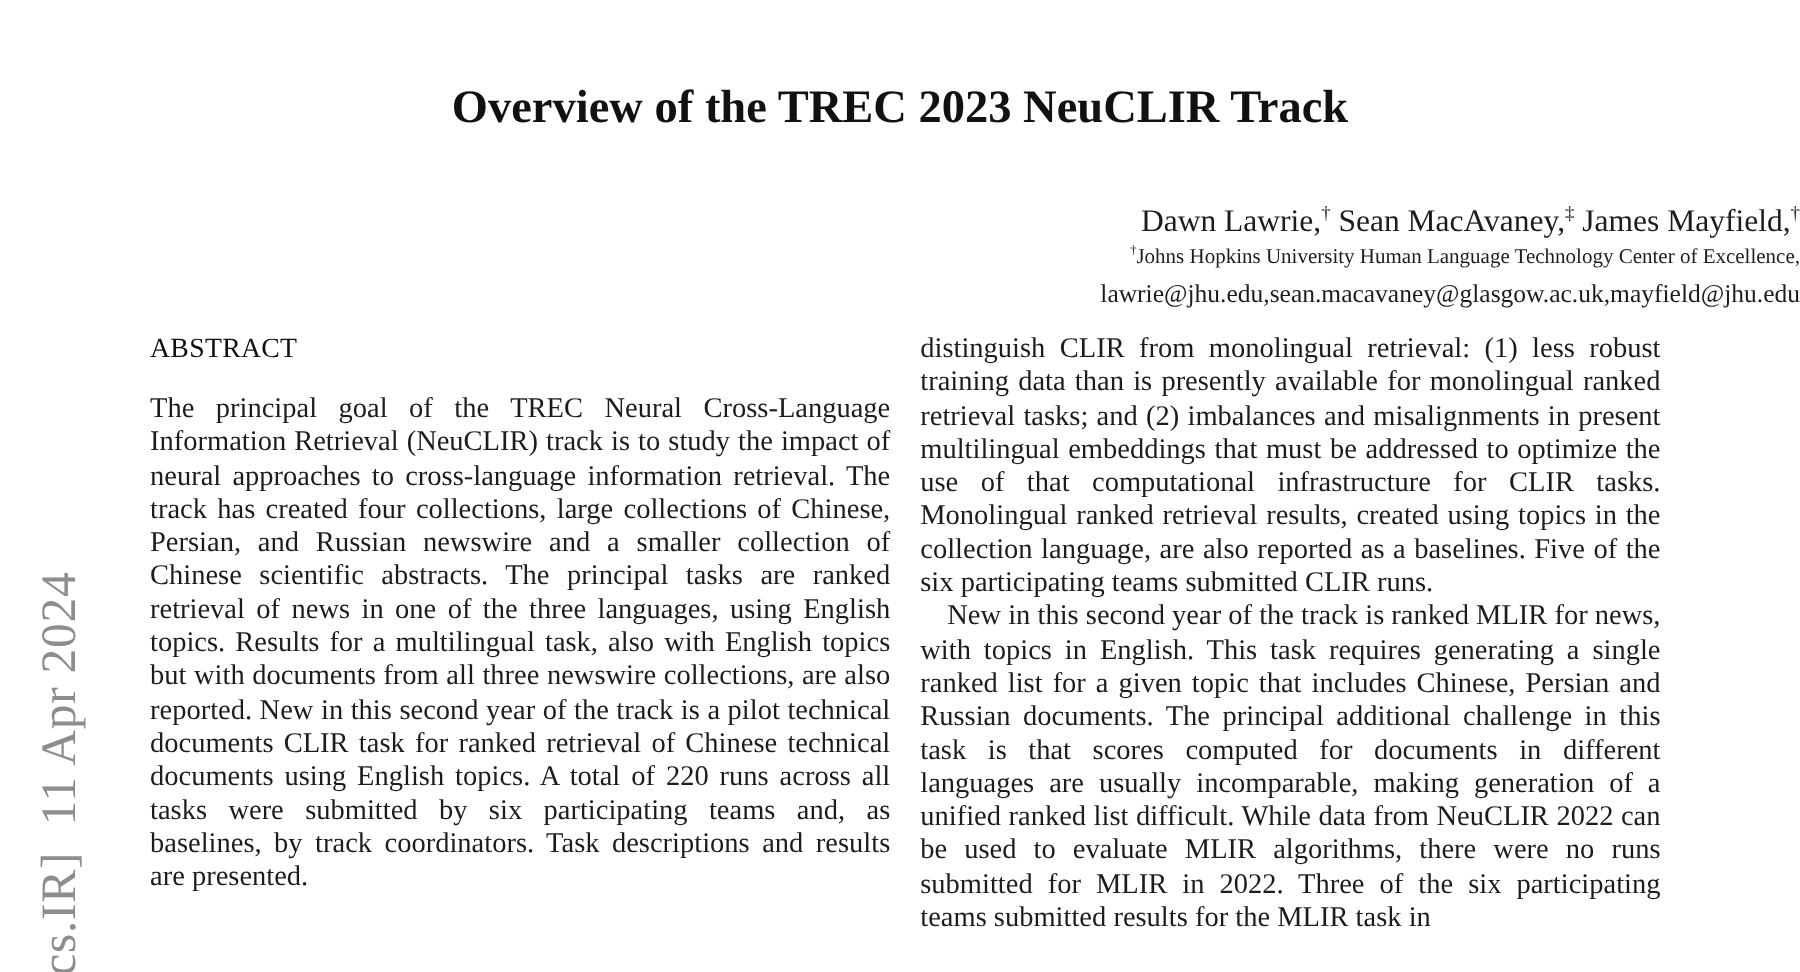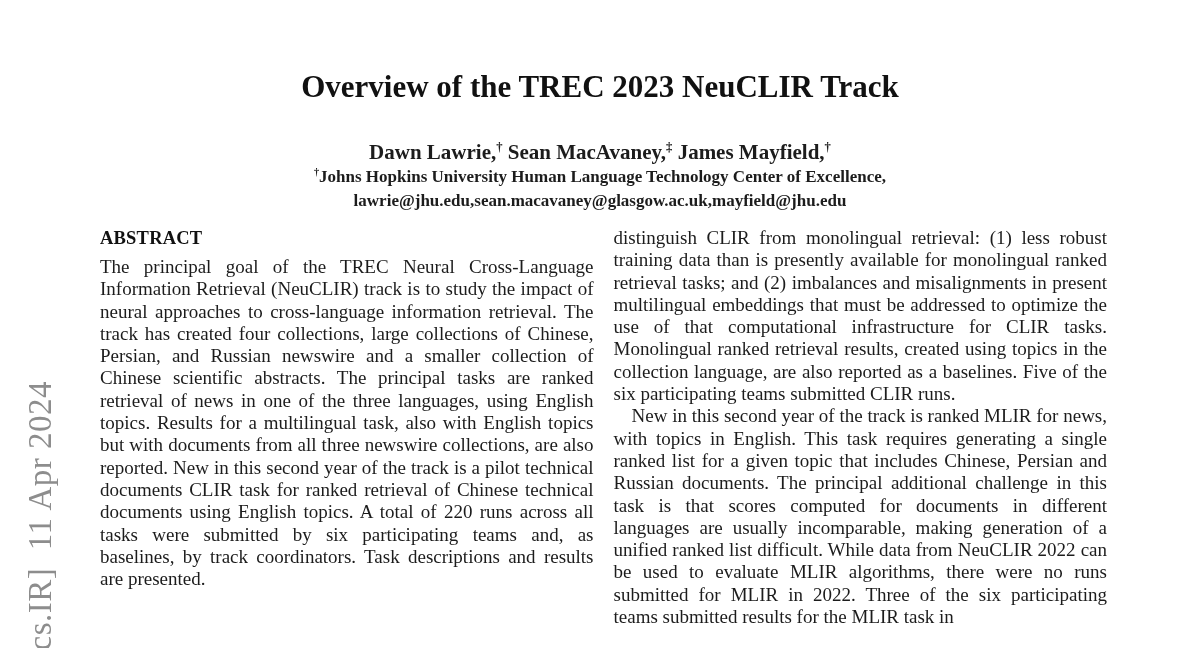--- a/index.html
+++ b/index.html
@@ -17,46 +17,46 @@
     left: 22px;
     top: 662px;
     transform: rotate(-90deg);
     transform-origin: 0 0;
     font-size: 33px;
     color: #8d8d8d;
     white-space: pre;
     letter-spacing: 0.5px;
   }
   .title {
-    margin: 16px;
+    margin: 0;
     padding-top: 54px;
     text-align: center;
     font-size: 31px;
     line-height: 33px;
     font-weight: bold;
     color: #111111;
   }
-  .authors { text-align: center; margin-top: 36px; font-weight: bold; }
+  .authors { text-align: right; margin-top: 47px; }
   .name-line  { font-size: 21px; line-height: 26px; }
-  .affil-line { font-size: 17px; line-height: 23.5px; }
+  .affil-line { font-size: 14px; line-height: 23.5px; }
   .email-line { font-size: 17px; line-height: 23.5px; }
   sup { font-size: 60%; line-height: 0; vertical-align: super; }
   sup.it { font-style: italic; }
   .columns {
     display: flex;
     gap: 20px;
     padding: 0 93px 0 100px;
     margin-top: 15px;
   }
   .col { width: 494px; }
   .abstract-heading {
-    margin: 0 0 7px 0;
+    margin: 0 0 18px 0;
     font-size: 18.5px;
     line-height: 22px;
-    font-weight: bold;
+    font-weight: normal;
     letter-spacing: 0.2px;
     color: #111111;
   }
   .body-par {
     margin: 0;
     font-size: 19px;
     line-height: 22.3px;
     text-align: justify;
     hyphens: auto;
     -webkit-hyphens: auto;

